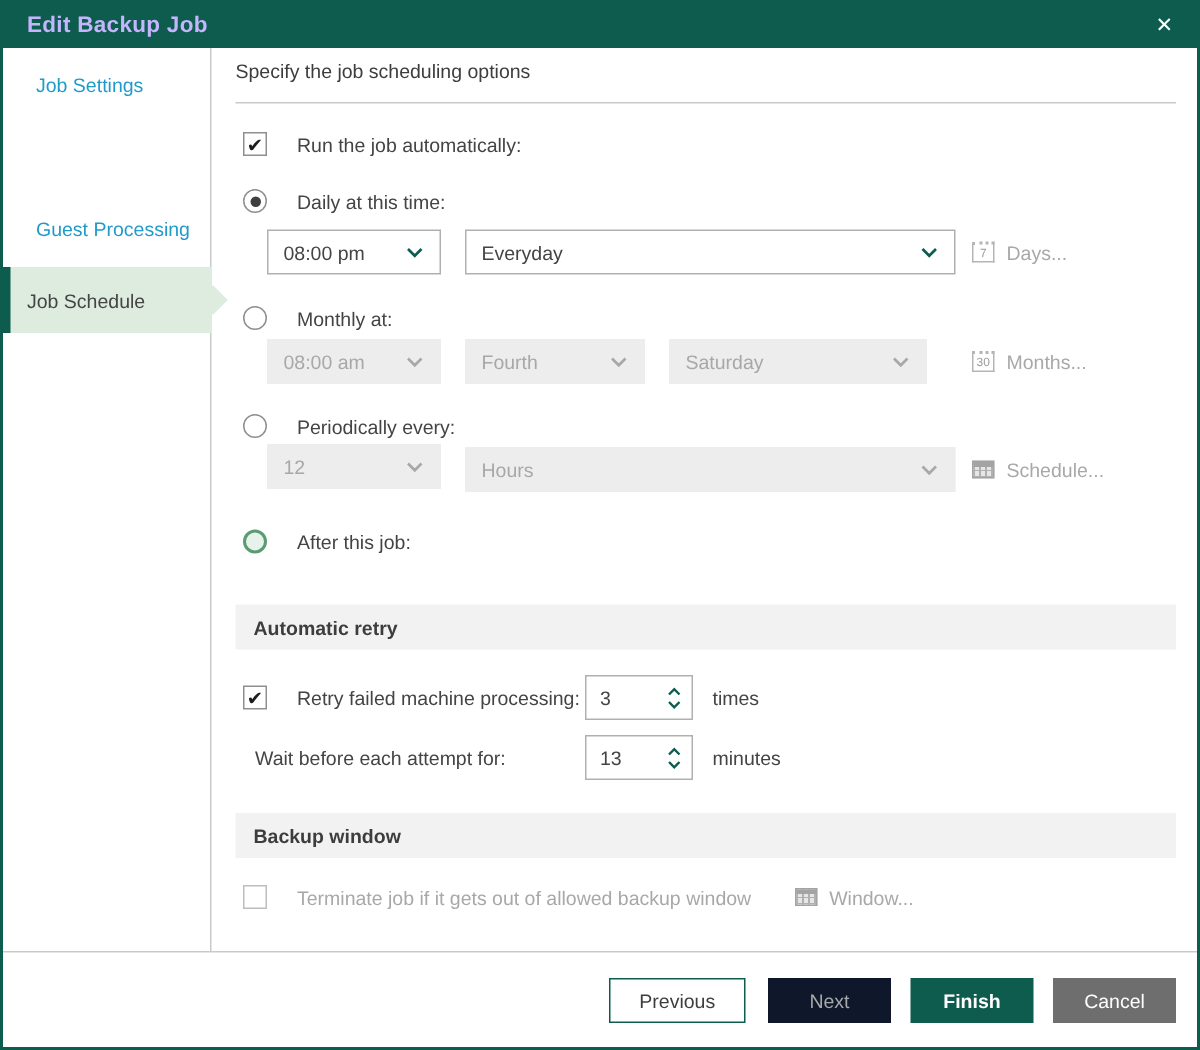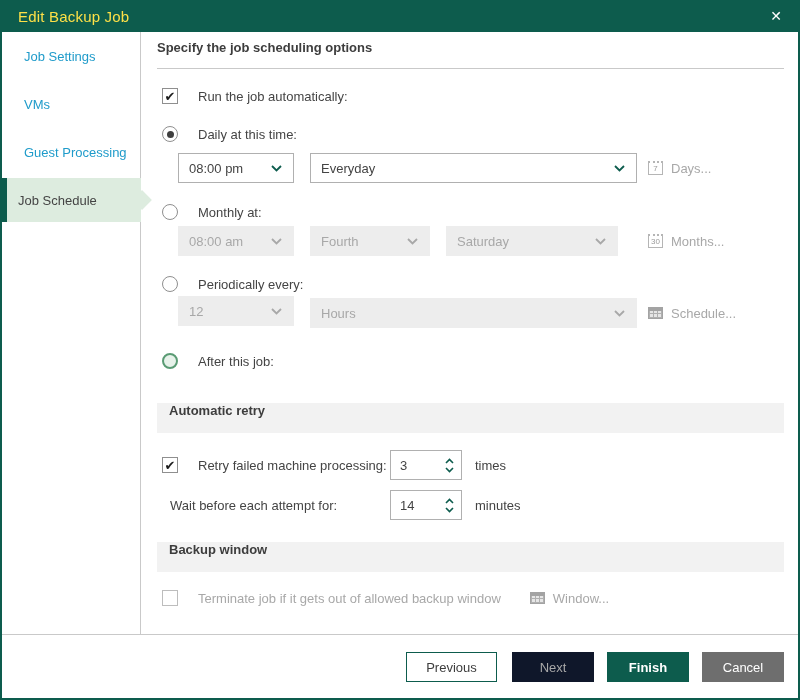--- a/index.html
+++ b/index.html
@@ -8,37 +8,37 @@
     --separator:#c9c9c9; --sectionBg:#f2f2f2; --cancelBg:#6e6e6e;
   }
   *{box-sizing:border-box;margin:0;padding:0}
   html,body{width:800px;height:700px;overflow:hidden}
   body{font-family:"Liberation Sans",sans-serif;color:var(--text);background:#fff}
   .dialog{position:relative;width:800px;height:700px;border:2px solid var(--green);background:#fff}
 
   
   .titlebar{position:absolute;left:-2px;right:-2px;top:-2px;height:32px;background:var(--green);
     display:flex;align-items:center;padding:0 18px}
-  .titlebar .title{color:#fde047;font-size:15px;font-weight:400;letter-spacing:.2px}
+  .titlebar .title{color:#c4b5fd;font-size:15px;font-weight:700;letter-spacing:.2px}
   .close{margin-left:auto;color:#fff;font-size:14px;cursor:pointer;line-height:1}
 
   
   .sidebar{position:absolute;left:0;top:30px;width:139px;bottom:64px;background:#fff;
     border-right:1px solid var(--separator);z-index:2}
   .side-item{position:absolute;left:0;width:139px;height:44px;display:flex;align-items:center;
     padding-left:22px;font-size:13px;color:var(--link);cursor:pointer}
   .side-item.selected{background:var(--selectedBg);color:var(--text);
     border-left:5px solid var(--green);padding-left:11px}
   .side-item.selected::after{content:"";position:absolute;right:-8px;top:50%;width:14px;height:14px;
     background:var(--selectedBg);transform:translateY(-50%) rotate(45deg)}
 
   
   .content{position:absolute;left:140px;top:30px;right:0;bottom:64px;background:#fff;font-size:13px}
   .heading{position:absolute;left:15px;right:14px;top:8px;padding-bottom:13px;
-    border-bottom:1px solid var(--separator);font-weight:700;color:#3d3d3d}
+    border-bottom:1px solid var(--separator);font-weight:400;color:#3d3d3d}
   .row{position:absolute;display:flex;align-items:center;gap:20px}
   .lbl{color:var(--text)}
   .lbl.dis{color:var(--disabledText)}
 
   
   .cb{width:16px;height:16px;border:1px solid #8f8f8f;background:#fff;flex:0 0 auto;
     display:flex;align-items:center;justify-content:center;cursor:pointer}
   .cb.checked::before{content:"✔";font-size:13px;color:#1c1c1c;line-height:1}
   .cb.dis{border-color:#bdbdbd}
   .rb{width:16px;height:16px;border:1px solid #8f8f8f;border-radius:50%;background:#fff;flex:0 0 auto;
@@ -61,21 +61,21 @@
   .cal-icon{width:15px;height:14px;border:1px solid #b5b5b5;border-top:2px dotted #b5b5b5;background:#fff;
     display:flex;align-items:center;justify-content:center;flex:0 0 auto}
   .cal-num{font-size:8px;color:#9a9a9a;line-height:1}
   .grid-icon{width:15px;height:12px;border:1px solid #a3a3a3;background-color:#e6e6e6;flex:0 0 auto;
     background-image:linear-gradient(#a3a3a3 0 3px,transparent 3px),
       repeating-linear-gradient(90deg,#b0b0b0 0 1px,transparent 1px 4px),
       repeating-linear-gradient(0deg,#b0b0b0 0 1px,transparent 1px 4px)}
 
   
   .section-bar{position:absolute;left:15px;right:14px;height:30px;background:var(--sectionBg);
-    display:flex;padding-left:12px;font-weight:700;color:#3d3d3d}
+    display:flex;align-items:center;padding-left:12px;font-weight:700;color:#3d3d3d}
 
   
   .spinner{position:absolute;width:72px;height:30px;border:1px solid var(--border);background:#fff;
     display:flex;align-items:center;padding:0 7px 0 9px;color:var(--text)}
   .spin-btns{margin-left:auto;display:flex;flex-direction:column;gap:3px;color:var(--green);cursor:pointer}
   .spin-btns svg{display:block}
 
   
   .footer{position:absolute;left:0;right:0;bottom:0;height:64px;background:#fff;
     border-top:1px solid var(--separator)}
@@ -93,23 +93,20 @@
 
   <div class="titlebar">
     <span class="title">Edit Backup Job</span>
     <span class="close">✕</span>
   </div>
 
   <div class="sidebar">
     <div class="side-item" style="top:2px">
       <span>Job Settings</span>
     </div>
-    <div class="side-item" style="top:50px">
-      <span>VMs</span>
-    </div>
     <div class="side-item" style="top:98px">
       <span>Guest Processing</span>
     </div>
     <div class="side-item selected" style="top:146px">
       <span>Job Schedule</span>
     </div>
   </div>
 
   <div class="content">
 
@@ -232,21 +229,21 @@
       </span>
     </div>
     <div class="row" style="left:333px;top:418px;height:30px">
       <span class="lbl">times</span>
     </div>
 
     <div class="row" style="left:28px;top:458px;height:30px">
       <span class="lbl">Wait before each attempt for:</span>
     </div>
     <div class="spinner" style="left:248px;top:458px">
-      <span>14</span>
+      <span>13</span>
       <span class="spin-btns">
         <svg width="9" height="6" viewBox="0 0 9 6">
             <path d="M1 5l3.5-3.5L8 5" fill="none" stroke="currentColor" stroke-width="1.6"></path>
           </svg>
         <svg width="9" height="6" viewBox="0 0 9 6">
             <path d="M1 1l3.5 3.5L8 1" fill="none" stroke="currentColor" stroke-width="1.6"></path>
           </svg>
       </span>
     </div>
     <div class="row" style="left:333px;top:458px;height:30px">

